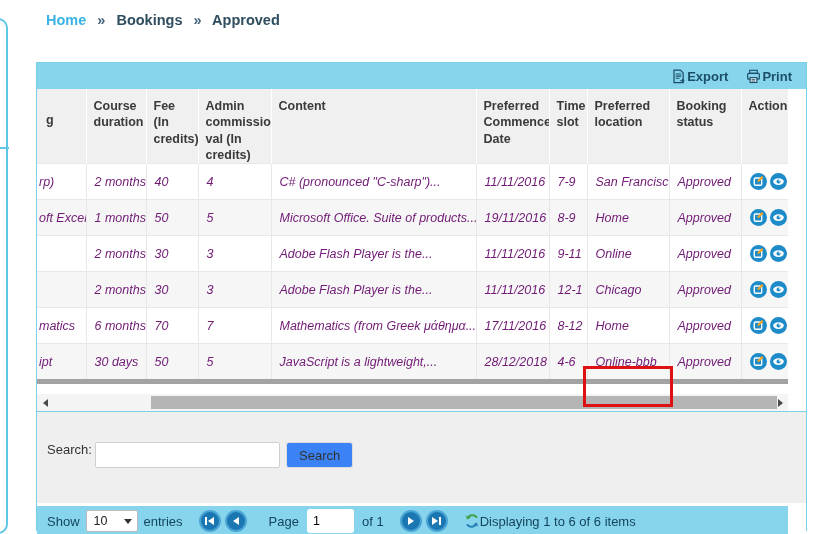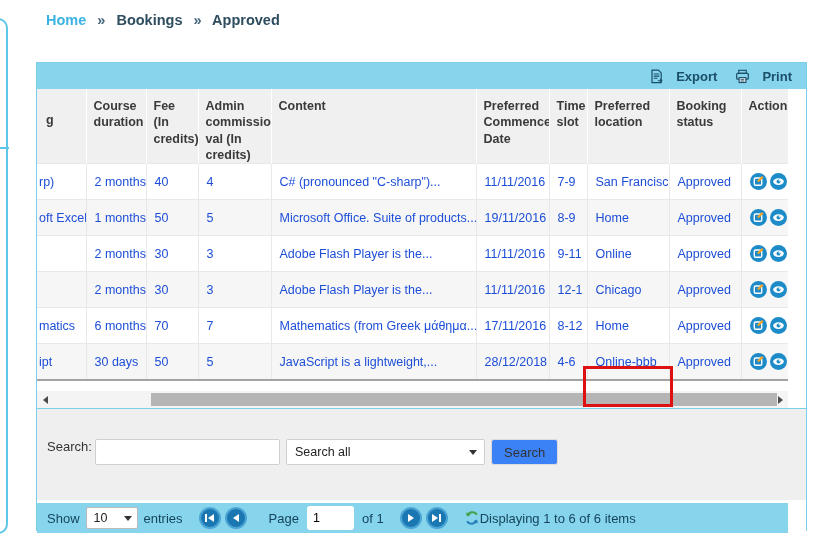--- a/index.html
+++ b/index.html
@@ -16,34 +16,34 @@
   .breadcrumb .crumb-link { color:#3ab3e2; text-decoration:none; cursor:pointer; }
   .breadcrumb .crumb { color:#2e4d5f; cursor:pointer; }
   .breadcrumb .sep { color:#44667a; margin:0 7px; font-weight:700; }
 
   
   .widget { position:absolute; left:36px; top:62px; width:771px; height:469px;
     border:1px solid #7ccfe9; background:#fff; }
 
   .toolbar { height:26px; background:#87d5ec; display:flex; align-items:center;
     justify-content:flex-end; padding-right:14px; gap:18px; }
-  .toolbar .tool { display:flex; align-items:center; gap:12px; cursor:pointer;
+  .toolbar .tool { display:flex; align-items:center; gap:1px; cursor:pointer;
     font-size:13px; font-weight:700; color:#1b4e68; }
 
   .grid-wrap { position:relative; width:751px; }
   table.grid { width:751px; table-layout:fixed; border-collapse:collapse; font-size:12.5px; }
   table.grid th { background:#f0f0f0; font-weight:700; color:#3a3a3a; text-align:left;
     vertical-align:top; padding:9px 6px 0 7px; height:72px; border-left:1px solid #fff;
     line-height:1.3; overflow:hidden; }
   table.grid th:first-child { border-left:none; }
   table.grid td { height:35px; padding:0 6px 0 8px; border-left:1px solid #e8e8e8;
-    border-top:1px solid #e8e8e8; overflow:hidden; white-space:nowrap; color:#1d4ed8; }
+    border-top:1px solid #e8e8e8; overflow:hidden; white-space:nowrap; color:#701a75;font-style:italic; }
   table.grid td:first-child { border-left:none; padding-left:2px; }
   table.grid tbody tr:nth-child(even) td { background:#f6f6f6; }
-  table.grid tbody tr:last-child td { border-bottom:2px solid #a3a3a3; }
+  table.grid tbody tr:last-child td { border-bottom:5px solid #a3a3a3; }
   .th-frag { display:block; padding-top:14px; padding-left:2px; }
 
   .actions-cell { display:flex; align-items:center; gap:3px; height:35px; }
   .icon-btn { width:17px; height:17px; cursor:pointer; display:inline-block; }
 
   .grid-gap { height:10px; background:#fff; }
 
   
   .hscroll { position:relative; width:751px; height:17px; background:#f4f4f4; }
   .hs-arrow { position:absolute; top:0; width:16px; height:17px; display:flex;
@@ -355,24 +355,20 @@
           <span class="tri-dark-r"></span>
         </span>
     </div>
     <div class="highlight-box"></div>
   </div>
 
   <div class="filter">
     <div class="filter-row">
       <span class="filter-label">Search:</span>
       <input class="search-input" type="text" value="" style="">
-      <span class="fake-select">
-        <span>Search all</span>
-        <span class="dd-arrow"></span>
-      </span>
       <button class="btn-gray">Search</button>
     </div>
   </div>
 
   <div class="filter-gap"></div>
 
   <div class="footer-wrap">
     <div class="pagebar">
       <span class="lbl">Show</span>
       <span class="mini-select">

